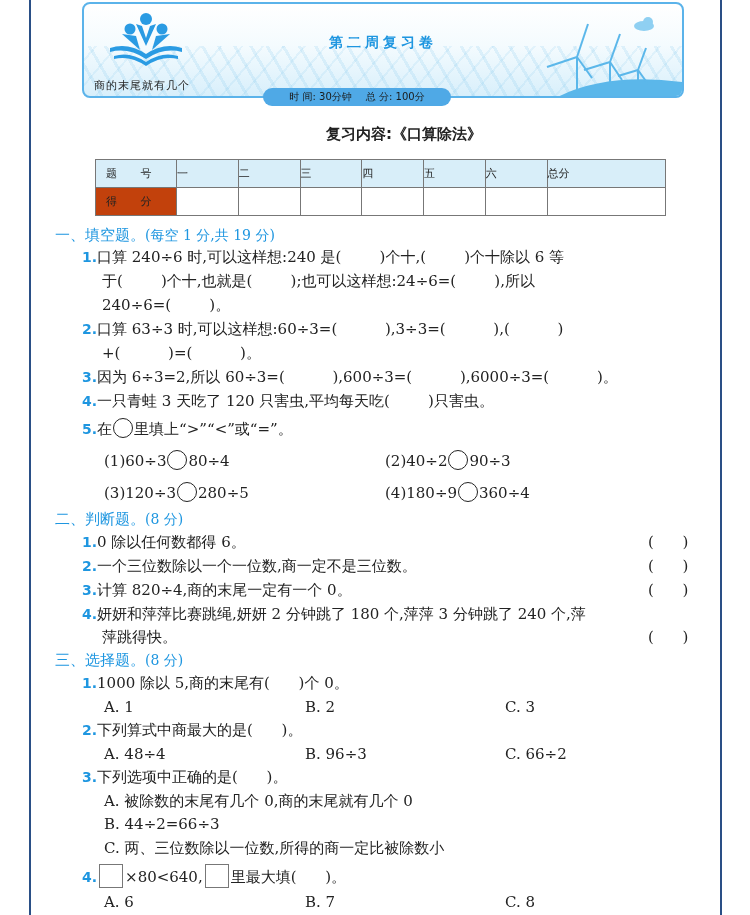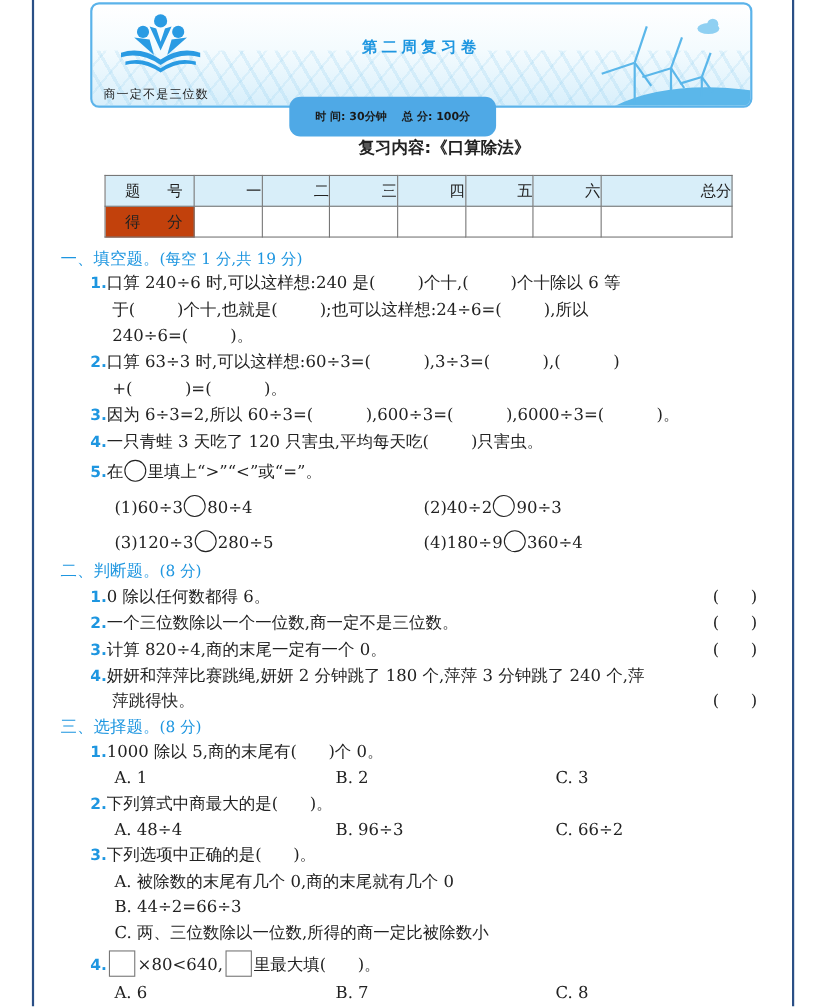--- a/index.html
+++ b/index.html
@@ -30,42 +30,42 @@
     position: absolute; left: 10px; top: 74px; font-size: 11px; color: #222;
     font-family: "DejaVu Serif", serif; letter-spacing: 1px;
   }
   .banner-title {
     position: absolute; left: 0; right: 0; top: 30px; text-align: center;
     font-size: 14px; font-weight: bold; color: #1e96e0; letter-spacing: 4px;
     font-family: "DejaVu Sans", sans-serif;
   }
   .windmills { position: absolute; right: 0; top: 8px; width: 150px; height: 88px; }
   .time-pill {
-    position: absolute; left: 263px; top: 88px; width: 188px; height: 36px;
+    position: absolute; left: 263px; top: 88px; width: 188px; height: 18px;
     background: #4fa9e6; border-radius: 10px;
     display: flex; align-items: center; justify-content: center; gap: 14px;
-    font-size: 10px; font-weight: bold; color: #1a1a1a;
+    font-size: 10px; font-weight: normal; color: #1a1a1a;
     font-family: "DejaVu Sans", sans-serif;
   }
 
   
   .subtitle {
     position: absolute; left: 0; width: 750px; top: 125px; text-align: center;
     font-size: 15px; font-weight: bold; color: #222;
     font-family: "DejaVu Sans", sans-serif;
     padding-left: 29px;
   }
 
   
   table.score {
     position: absolute; left: 95px; top: 159px; width: 571px; height: 56px;
     border-collapse: collapse; border: 1.5px solid #555;
   }
   table.score td {
-    border: 1px solid #777; text-align: right; font-size: 14px; height: 27px;
+    border: 1px solid #777; text-align: left; font-size: 11px; height: 27px;
     padding: 0;
   }
   table.score tr.hdr td { background: #d8eef9; }
   table.score td.lbl { background: #c2410c; width: 70px; letter-spacing: 10px; padding-left: 10px; }
 
   
   .sec-title {
     position: absolute; left: 55px; font-size: 15px; color: #1e96e0;
     font-family: "DejaVu Sans", sans-serif;
   }
@@ -95,21 +95,21 @@
   <svg class="logo" viewBox="0 0 80 55">
     <circle cx="40" cy="7" r="6" fill="#2a9be3"></circle>
     <circle cx="24" cy="17" r="5.5" fill="#2a9be3"></circle>
     <circle cx="56" cy="17" r="5.5" fill="#2a9be3"></circle>
     <path d="M30 12 L40 34 L50 12 L44 14 L40 26 L36 14 Z" fill="#2a9be3"></path>
     <path d="M16 22 L34 38 L30 24 Z" fill="#2a9be3"></path>
     <path d="M64 22 L46 38 L50 24 Z" fill="#2a9be3"></path>
     <path d="M4 36 Q22 30 40 42 Q58 30 76 36 L76 40 Q58 35 40 47 Q22 35 4 40 Z" fill="#2a9be3"></path>
     <path d="M8 44 Q24 39 40 50 Q56 39 72 44 L72 47 Q56 43 40 54 Q24 43 8 47 Z" fill="#2a9be3"></path>
   </svg>
-  <div class="grade-label">商一定不是三位数</div>
+  <div class="grade-label">商的末尾就有几个</div>
   <div class="banner-title">第二周复习卷</div>
   <svg class="windmills" viewBox="0 0 150 88">
     <ellipse cx="112" cy="14" rx="10" ry="5" fill="#8fd0f2"></ellipse>
     <circle cx="116" cy="10" r="5" fill="#8fd0f2"></circle>
     <path d="M20 88 Q70 60 150 70 L150 88 Z" fill="#5bb7ea"></path>
     <g stroke="#5bb7ea" stroke-width="2" fill="none">
       <line x1="45" y1="45" x2="45" y2="82"></line>
         <line x1="45" y1="45" x2="56" y2="12"></line>
         <line x1="45" y1="45" x2="15" y2="55"></line>
         <line x1="45" y1="45" x2="60" y2="66"></line>

